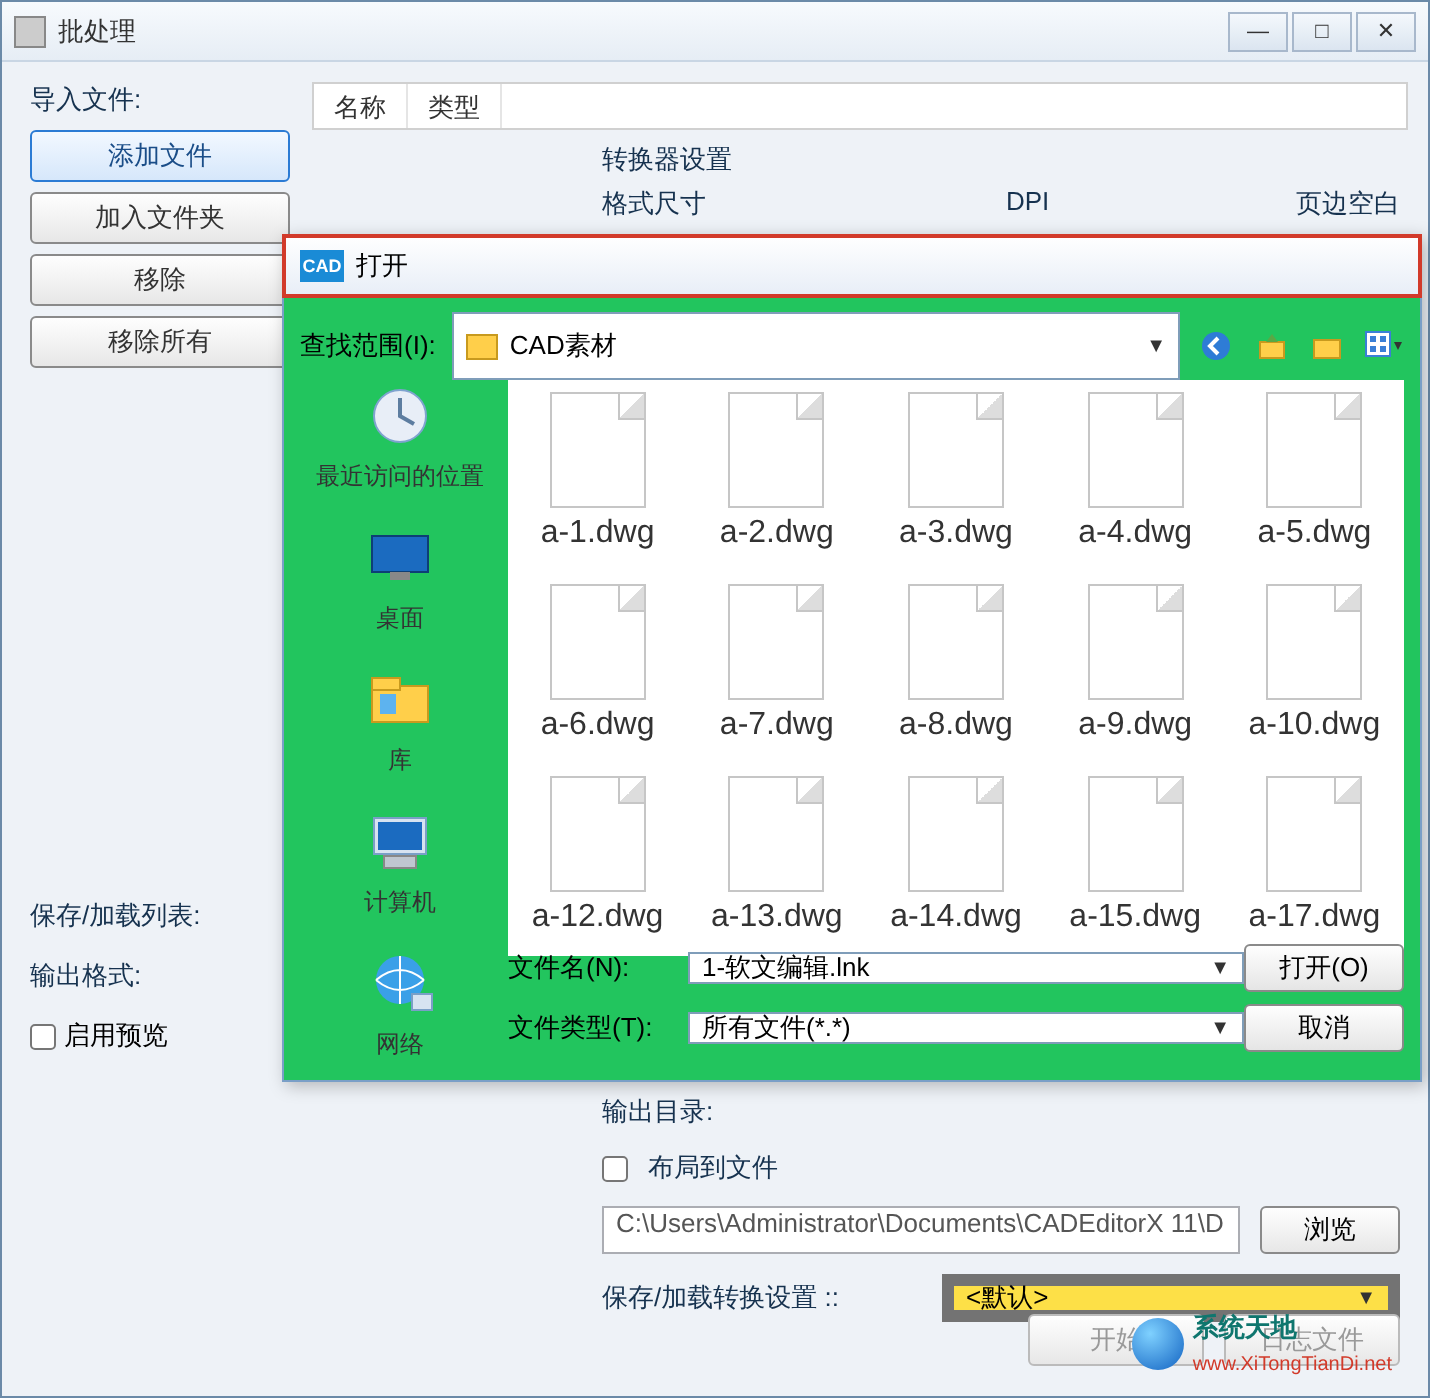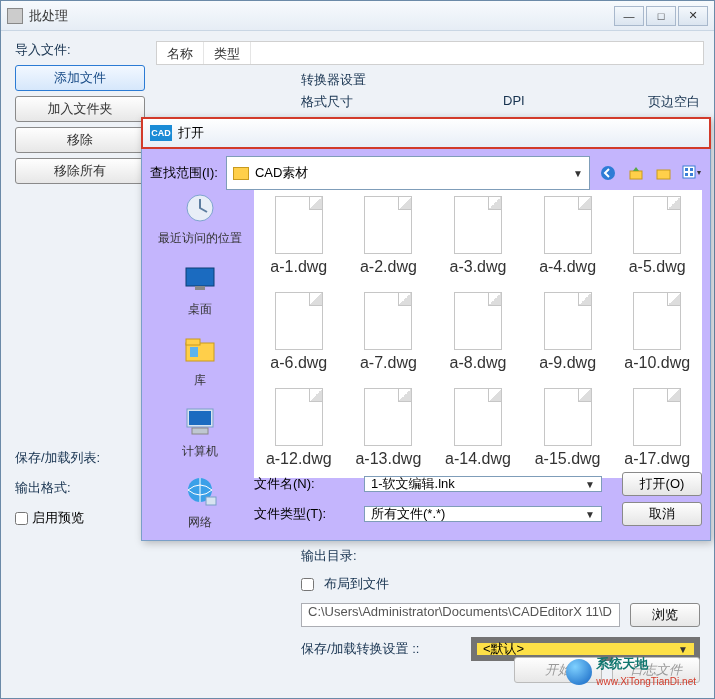--- a/index.html
+++ b/index.html
@@ -23,21 +23,21 @@
 .checkbox-row { margin-top: 12px; display: flex; align-items: center; gap: 4px; }
 
 .right-area { position: absolute; left: 155px; top: 10px; right: 10px; bottom: 10px; }
 .list-header { border: 1px solid #d0d0d0; background: #fff; height: 24px; display: flex; }
 .list-header div { padding: 3px 10px; border-right: 1px solid #e5e5e5; color: #333; }
 
 .converter-settings { position: absolute; left: 300px; top: 40px; right: 14px; }
 .group-title { color: #16324f; margin-bottom: 4px; }
 .subgroup { display:flex; gap:30px; color:#16324f; }
 
-.open-dialog { position: absolute; left: 140px; top: 86px; width: 570px; height: 424px; background: #c4b5fd; border: 1px solid #7a9fc7; box-shadow: 2px 2px 8px rgba(0,0,0,.25); }
+.open-dialog { position: absolute; left: 140px; top: 86px; width: 570px; height: 424px; background: #22c55e; border: 1px solid #7a9fc7; box-shadow: 2px 2px 8px rgba(0,0,0,.25); }
 .open-dialog .dlg-title { height: 30px; background: linear-gradient(#fff,#e8eef7); border-bottom: 1px solid #c4d3e4; display: flex; align-items: center; padding: 0 8px; outline: 2px solid #d23a2a; outline-offset: -1px; }
 .open-dialog .dlg-title .cad-ico { width: 22px; height: 16px; background: #1a8bd6; color: #fff; font-size: 9px; font-weight: bold; display: flex; align-items: center; justify-content: center; margin-right: 6px; }
 .open-dialog .dlg-body { padding: 8px; height: calc(100% - 30px); position: relative; }
 .lookup-row { display: flex; align-items: center; gap: 8px; margin-bottom: 8px; }
 .lookup-row label { white-space: nowrap; }
 .folder-combo { flex: 1; height: 24px; border: 1px solid #7f9db9; display: flex; align-items: center; padding: 16px 6px; gap: 6px; background: #fff; }
 .folder-combo .folder-ico { width: 16px; height: 13px; background: #ffcf4a; border: 1px solid #c89a1e; }
 .nav-icons { display: flex; gap: 8px; }
 .nav-icons span { width: 20px; height: 18px; display:flex; align-items:center; justify-content:center; }
 
@@ -46,35 +46,35 @@
 .place .pic { width: 42px; height: 36px; margin: 0 auto 4px; display:flex; align-items:center; justify-content:center; }
 .place .lbl { color: #333; font-size: 12px; }
 
 .file-grid { position: absolute; left: 112px; top: 42px; right: 8px; height: 288px; display: grid; grid-template-columns: repeat(5, 1fr); gap: 0; background: #fff; }
 .file-item { display: flex; flex-direction: column; align-items: center; justify-content: flex-start; padding: 6px 2px; }
 .file-thumb { width: 48px; height: 58px; border: 1px solid #c6c6c6; background: #fff; position: relative; }
 .file-thumb::after { content:''; position:absolute; top:0; right:0; width:12px; height:12px; background: linear-gradient(135deg, #fff 50%, #ddd 50%); border-left:1px solid #c6c6c6; border-bottom:1px solid #c6c6c6; }
 .file-name { margin-top: 4px; color: #333; font-size: 16px; }
 
 .bottom-fields { position: absolute; left: 112px; right: 8px; bottom: 8px; }
-.bf-row { display: flex; align-items: center; gap: 20px; margin-bottom: 6px; }
+.bf-row { display: flex; align-items: center; gap: 0; margin-bottom: 6px; }
 .bf-row label { width: 90px; }
 .bf-row .combo { flex: 1; height: 16px; border: 1px solid #7f9db9; background: #fff; padding: 0 6px; display:flex; align-items:center; justify-content:space-between; }
 .bf-row .dlg-btn { width: 80px; height: 24px; background: linear-gradient(#fefefe,#e5e5e5); border: 1px solid #8a8a8a; border-radius: 3px; cursor:pointer;}
 .caret { font-size: 10px; color: #333; }
 
 .lower-right { position: absolute; right: 14px; top: 516px; left: 300px; }
 .lower-row { display:flex; align-items:center; gap:10px; margin-bottom: 10px; }
 .lower-row label { color:#16324f; }
 .lower-row .text-input { flex:1; height:24px; border:1px solid #abadb3; background:#fff; padding: 0 6px; color:#555; }
 .lower-row .select-box { flex:1; height:24px; border:6px solid #737373; background:#fde047; padding: 0 6px; display:flex; align-items:center; justify-content:space-between; }
 .browse-btn { width: 70px; height:24px; background:linear-gradient(#fefefe,#e7e7e7); border:1px solid #8a8a8a; border-radius:3px; cursor:pointer; }
 
 .footer-btns { position:absolute; right:14px; bottom:10px; display:flex; gap:10px; align-items:center; }
-.footer-btns .std-btn { width: 88px; height:26px; color:#999; border-color:#bbb;font-style:italic; }
+.footer-btns .std-btn { width: 88px; height:26px; color:#999; border-color:#bbb; }
 
 .watermark { position:absolute; right:4px; bottom:0; display:flex; align-items:center; gap:4px; font-size:11px; }
 .watermark .globe { width:26px; height:26px; border-radius:50%; background: radial-gradient(circle at 35% 30%, #7fd1ff, #1263c2); }
 .watermark .txt b { color:#0f766e; }
 .watermark .url { color:#d23a2a; font-size:10px; }
 
 svg { display:block; }
 </style>
 </head>
 <body>

